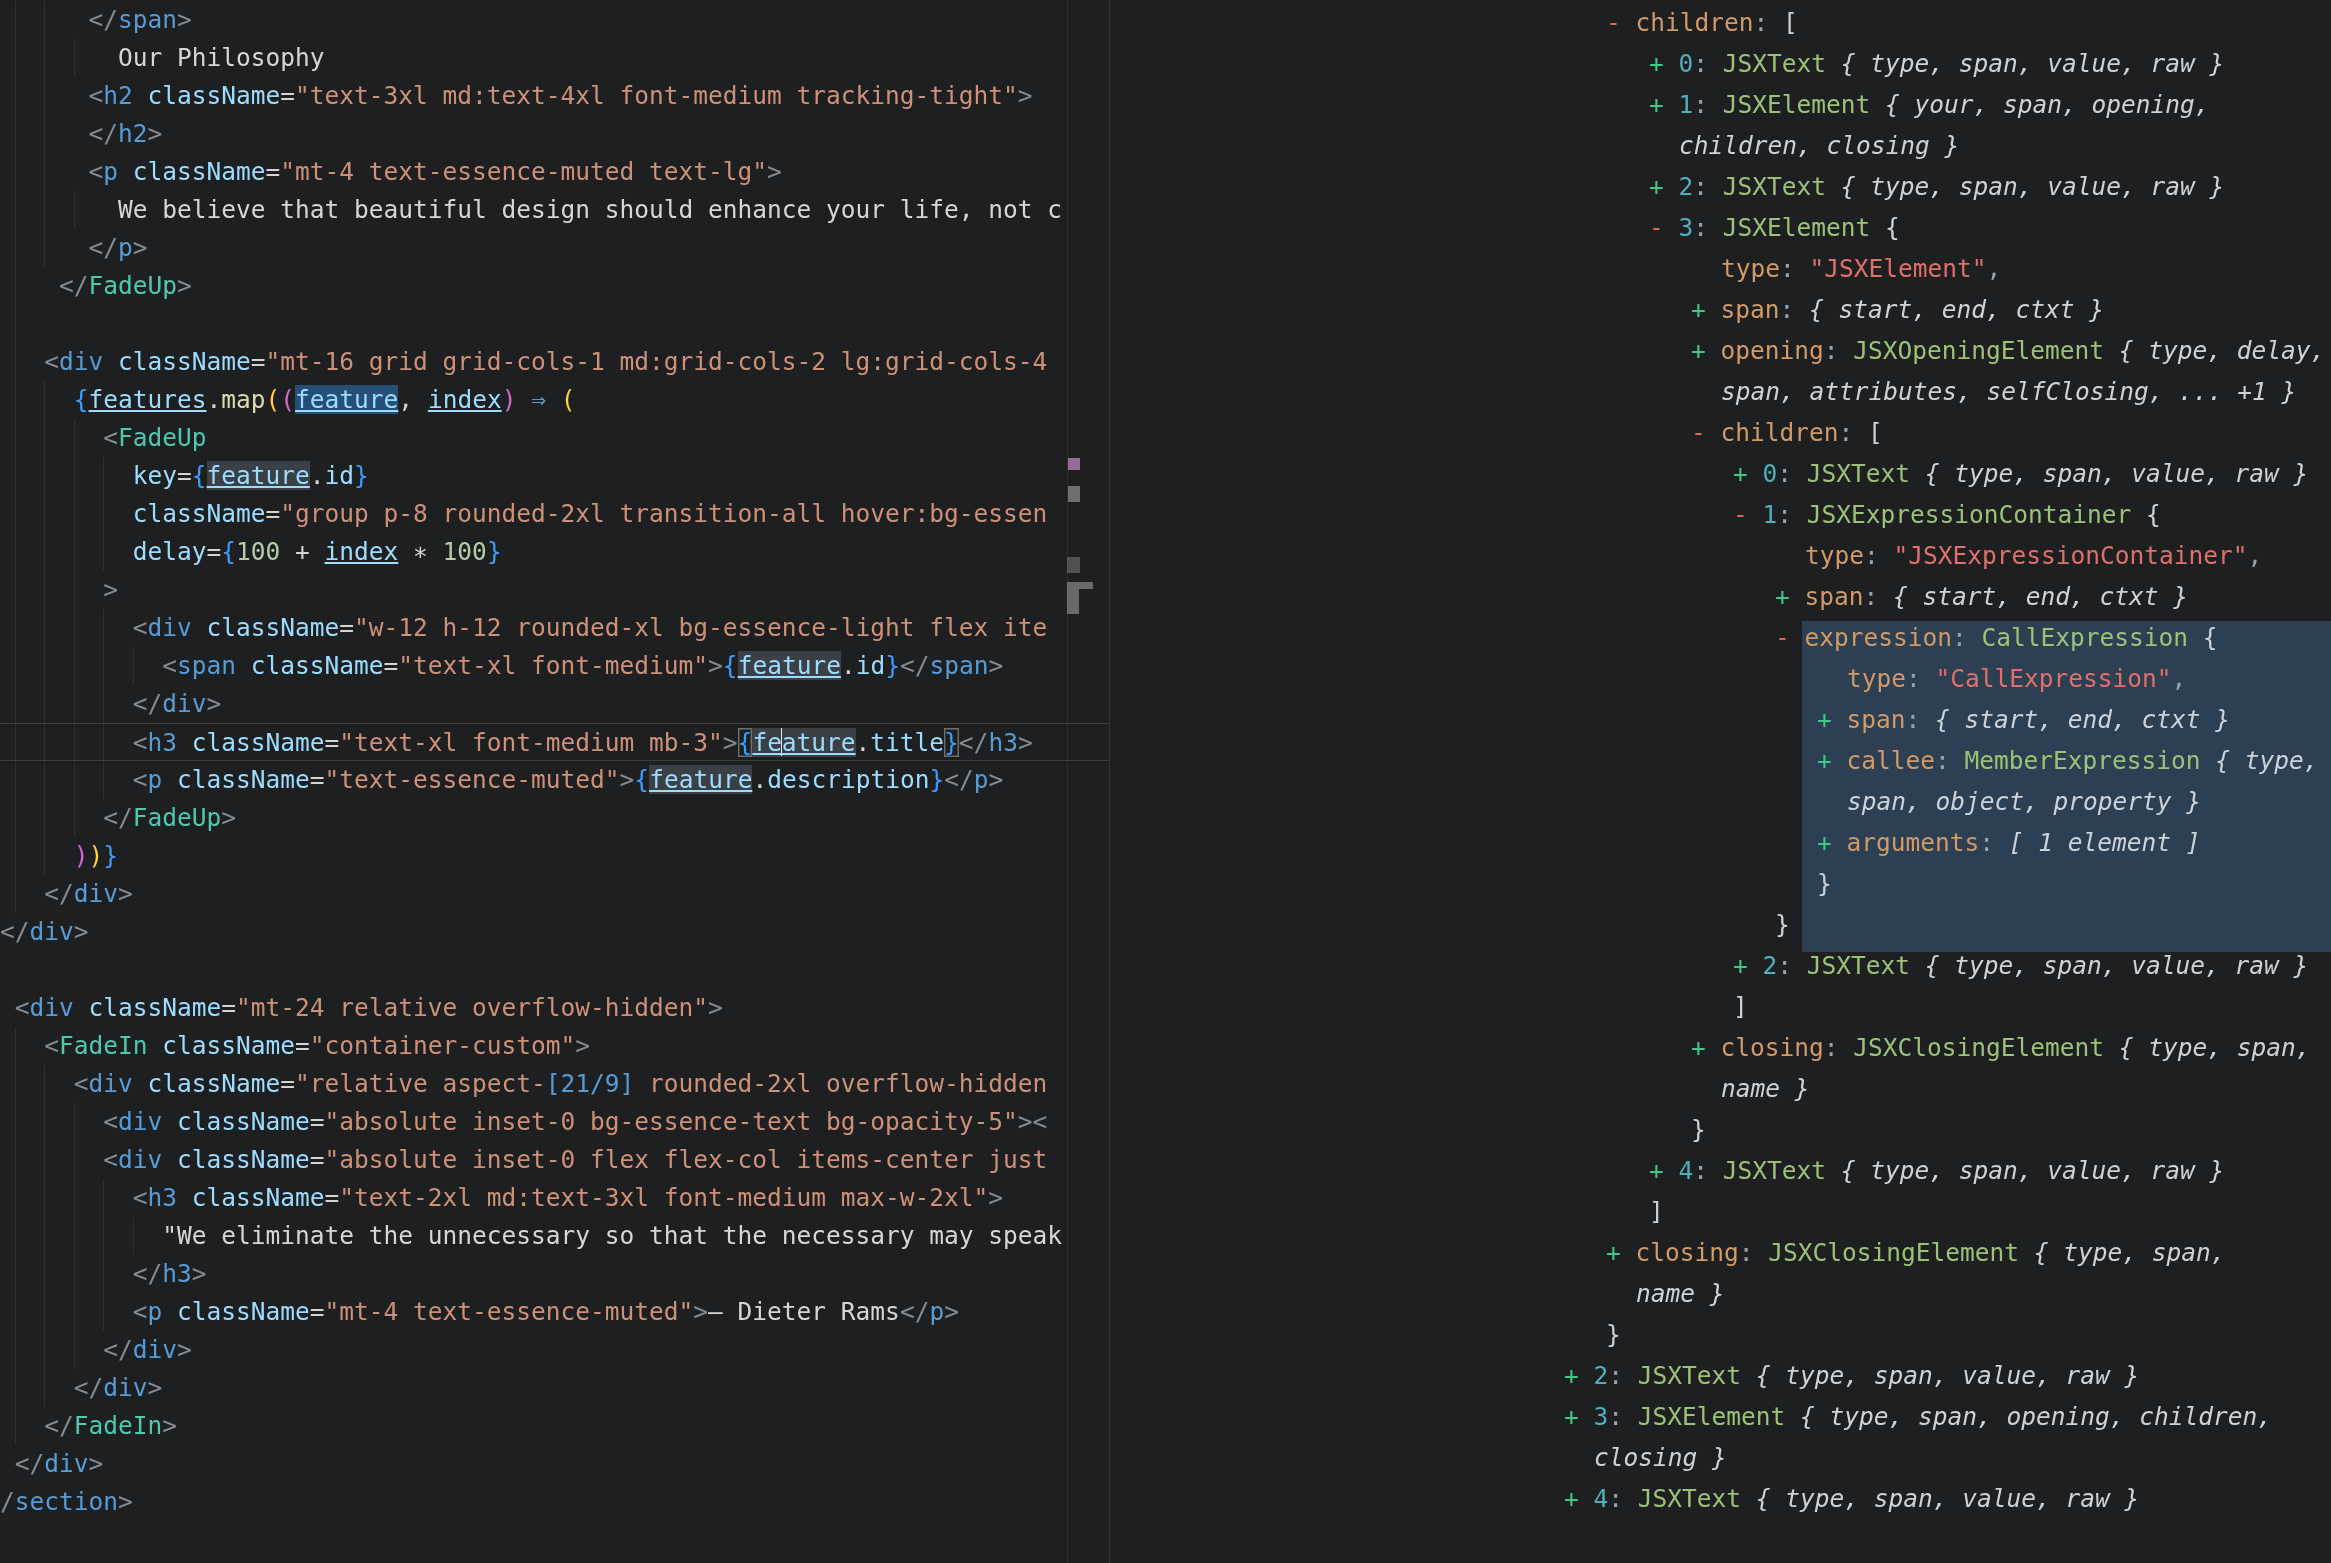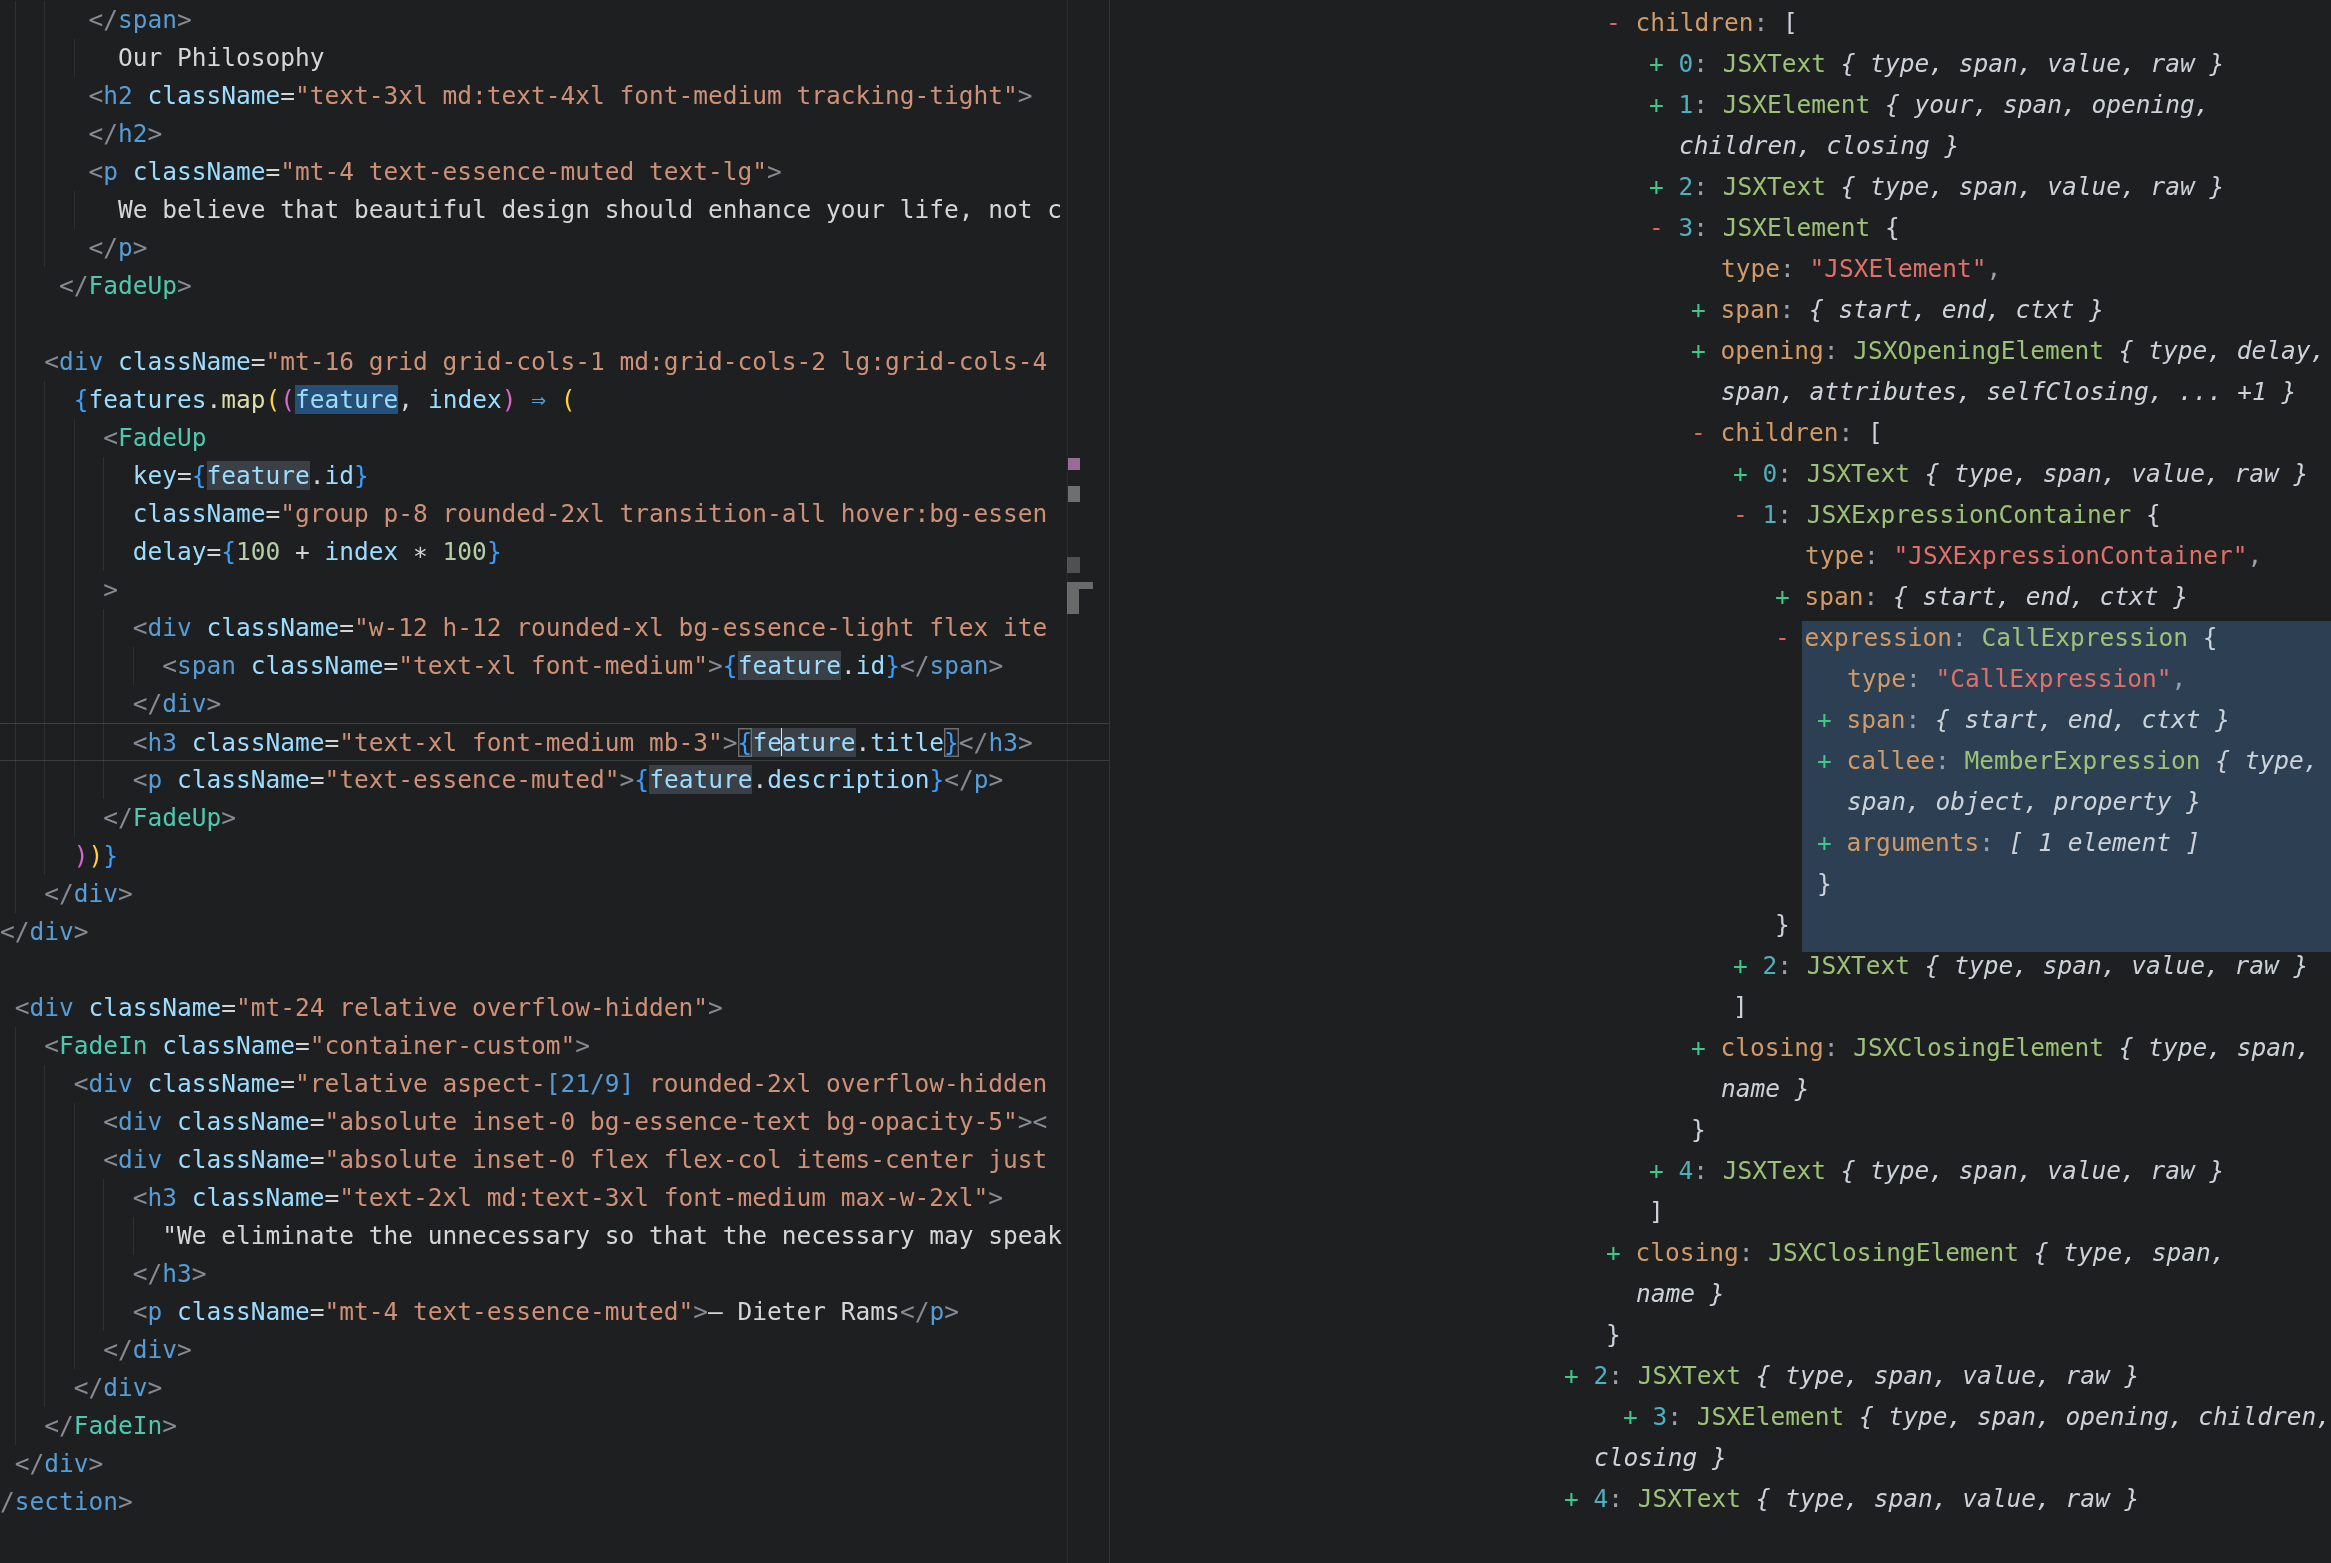--- a/index.html
+++ b/index.html
@@ -22,21 +22,21 @@
   .lrow.cur{border-top:0.9px solid #3d3d3d;border-bottom:0.9px solid #3d3d3d;}
   .guide{position:absolute;top:0;bottom:0;width:0.9px;background:rgba(255,255,255,0.08);}
   .lrow.cur .guide{top:-0.9px;bottom:-0.9px;}
 
   .tk-p{color:#858b93;}      
   .tk-t{color:#569cd6;}      
   .tk-c{color:#4ec9b0;}      
   .tk-a{color:#9cdcfe;}      
   .tk-s{color:#ce9178;}      
   .tk-x{color:#d6d6d6;}      
-  .tk-v{color:#9cdcfe;}      
+  .tk-v{color:#9cdcfe;text-decoration:underline;}      
   .tk-m{color:#dcdcaa;}      
   .tk-n{color:#b5cea8;}      
   .tk-o{color:#d4d4d4;}      
   .tk-bb{color:#3b9eff;}     
   .tk-bg{color:#ffd23c;}     
   .tk-bp{color:#d667ce;}     
   .tk-ar{color:#569cd6;}     
   .tk-bs{color:#569cd6;margin-top:41px;}     
 
   .wh{background:#3b4046;}
@@ -160,18 +160,18 @@
       <div class="rrow" style="padding-left: 623px;"><span class="rk-pn">]</span></div>
       <div class="rrow" style="padding-left: 581px;"><span class="rk-pl">+ </span><span class="rk-ky">closing</span><span class="rk-co">: </span><span class="rk-ty">JSXClosingElement</span><span class="rk-sm"> { type, span,</span></div>
       <div class="rrow" style="padding-left: 611px;"><span class="rk-sm">name }</span></div>
       <div class="rrow" style="padding-left: 581px;"><span class="rk-pn">}</span></div>
       <div class="rrow" style="padding-left: 539px;"><span class="rk-pl">+ </span><span class="rk-ix">4</span><span class="rk-co">: </span><span class="rk-ty">JSXText</span><span class="rk-sm"> { type, span, value, raw }</span></div>
       <div class="rrow" style="padding-left: 539px;"><span class="rk-pn">]</span></div>
       <div class="rrow" style="padding-left: 496px;"><span class="rk-pl">+ </span><span class="rk-ky">closing</span><span class="rk-co">: </span><span class="rk-ty">JSXClosingElement</span><span class="rk-sm"> { type, span,</span></div>
       <div class="rrow" style="padding-left: 526px;"><span class="rk-sm">name }</span></div>
       <div class="rrow" style="padding-left: 496px;"><span class="rk-pn">}</span></div>
       <div class="rrow" style="padding-left: 454px;"><span class="rk-pl">+ </span><span class="rk-ix">2</span><span class="rk-co">: </span><span class="rk-ty">JSXText</span><span class="rk-sm"> { type, span, value, raw }</span></div>
-      <div class="rrow" style="padding-left: 454px; text-align: right;"><span class="rk-pl">+ </span><span class="rk-ix">3</span><span class="rk-co">: </span><span class="rk-ty">JSXElement</span><span class="rk-sm"> { type, span, opening, children,</span></div>
+      <div class="rrow" style="padding-left: 454px;"><span class="rk-pl">+ </span><span class="rk-ix">3</span><span class="rk-co">: </span><span class="rk-ty">JSXElement</span><span class="rk-sm"> { type, span, opening, children,</span></div>
       <div class="rrow" style="padding-left: 484px;"><span class="rk-sm">closing }</span></div>
       <div class="rrow" style="padding-left: 454px;"><span class="rk-pl">+ </span><span class="rk-ix">4</span><span class="rk-co">: </span><span class="rk-ty">JSXText</span><span class="rk-sm"> { type, span, value, raw }</span></div>
     </div>
 </div>
 
 
 </body></html>

